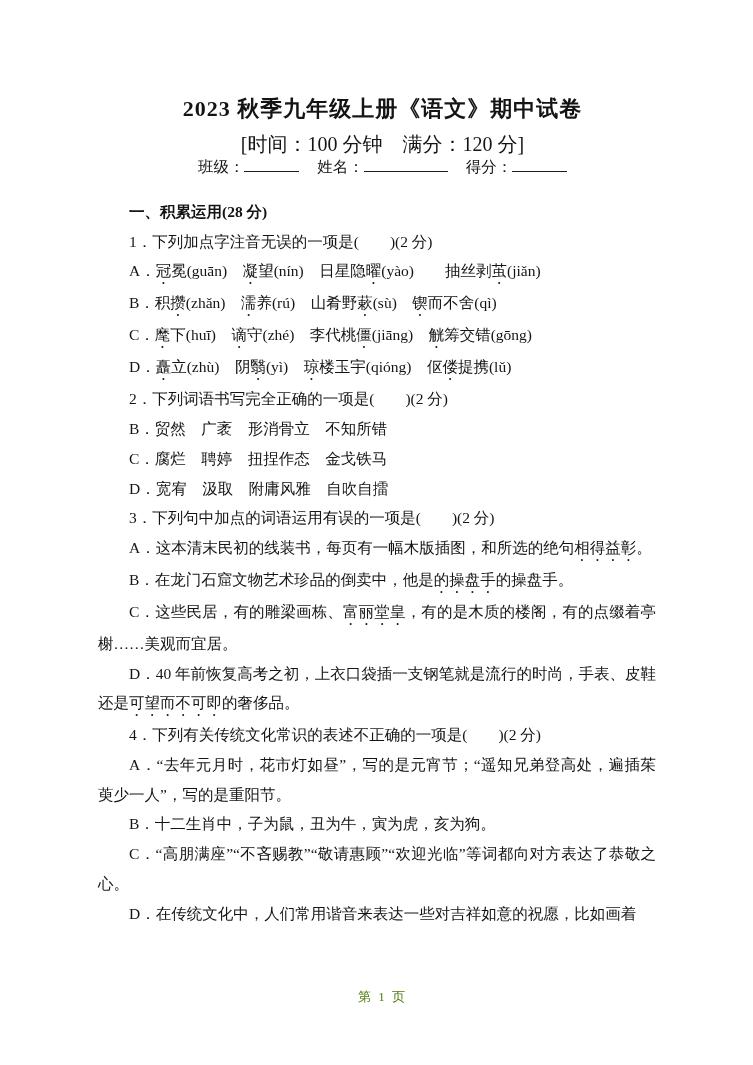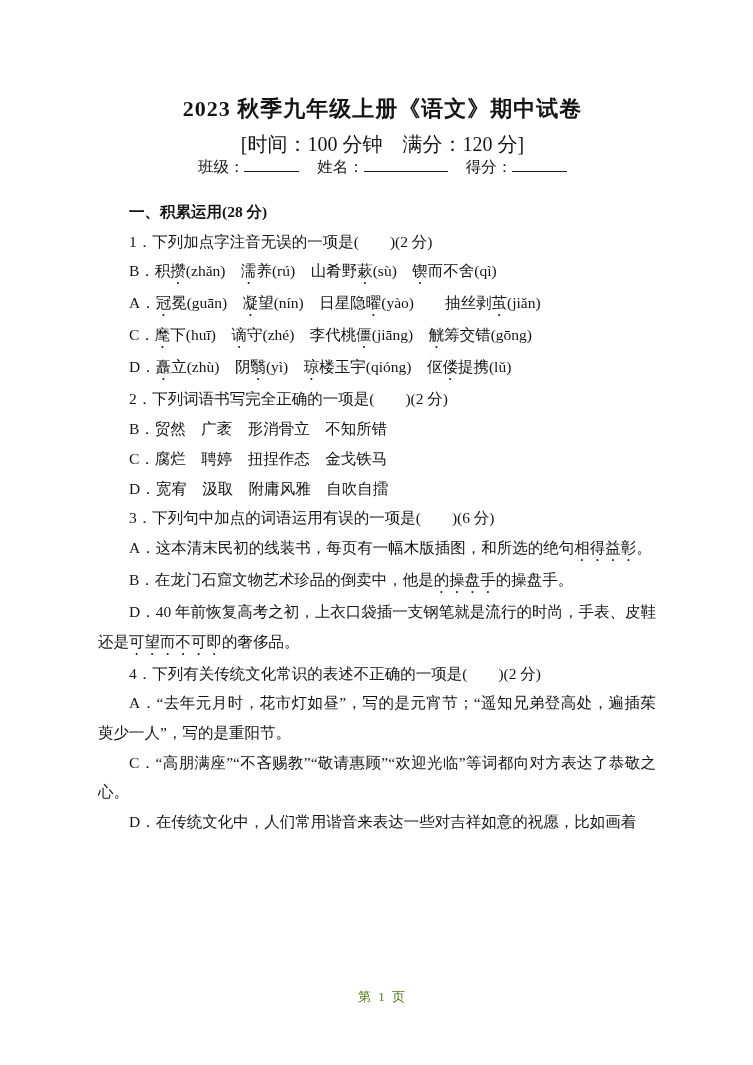--- a/index.html
+++ b/index.html
@@ -58,33 +58,35 @@
     <div class="doc-fields">
       <span class="field-group"><span>班级：</span><span class="blank blank-class"></span></span>
       <span class="field-group"><span>姓名：</span><span class="blank blank-name"></span></span>
       <span class="field-group"><span>得分：</span><span class="blank blank-score"></span></span>
     </div>
   </div>
 
   <div class="exam-body">
       <p class="line section"><span>一、积累运用(28 分)</span></p>
       <p class="line question"><span>1．下列加点字注音无误的一项是(　　)(2 分)</span></p>
+      <p class="line option"><span>A．</span><span class="dotted">冠</span><span>冕(guān)　</span><span class="dotted">凝</span><span>望(nín)　</span><span>日星隐</span><span class="dotted">曜</span><span>(yào)　　</span><span>抽丝剥</span><span class="dotted">茧</span><span>(jiǎn)</span></p>
       <p class="line option"><span>B．积</span><span class="dotted">攒</span><span>(zhǎn)　</span><span class="dotted">濡</span><span>养(rú)　</span><span>山肴野</span><span class="dotted">蔌</span><span>(sù)　</span><span class="dotted">锲</span><span>而不舍(qì)</span></p>
-      <p class="line option"><span>A．</span><span class="dotted">冠</span><span>冕(guān)　</span><span class="dotted">凝</span><span>望(nín)　</span><span>日星隐</span><span class="dotted">曜</span><span>(yào)　　</span><span>抽丝剥</span><span class="dotted">茧</span><span>(jiǎn)</span></p>
       <p class="line option"><span>C．</span><span class="dotted">麾</span><span>下(huī)　</span><span class="dotted">谪</span><span>守(zhé)　</span><span>李代桃</span><span class="dotted">僵</span><span>(jiāng)　</span><span class="dotted">觥</span><span>筹交错(gōng)</span></p>
       <p class="line option"><span>D．</span><span class="dotted">矗</span><span>立(zhù)　</span><span>阴</span><span class="dotted">翳</span><span>(yì)　</span><span class="dotted">琼</span><span>楼玉宇(qióng)　</span><span>伛</span><span class="dotted">偻</span><span>提携(lǔ)</span></p>
       <p class="line question"><span>2．下列词语书写完全正确的一项是(　　)(2 分)</span></p>
       <p class="line option"><span>B．贸然　广袤　形消骨立　不知所错</span></p>
       <p class="line option"><span>C．腐烂　聘婷　扭捏作态　金戈铁马</span></p>
       <p class="line option"><span>D．宽宥　汲取　附庸风雅　自吹自擂</span></p>
-      <p class="line question"><span>3．下列句中加点的词语运用有误的一项是(　　)(6 分)</span></p>
+      <p class="line question"><span>3．下列句中加点的词语运用有误的一项是(　　)(2 分)</span></p>
       <p class="line option"><span>A．这本清末民初的线装书，每页有一幅木版插图，和所选的绝句</span><span class="dotted">相得益彰</span><span>。</span></p>
       <p class="line option"><span>B．在龙门石窟文物艺术珍品的倒卖中，他是</span><span class="dotted">的操盘手</span><span>的操盘手。</span></p>
+      <p class="line option"><span>C．这些民居，有的雕梁画栋、</span><span class="dotted">富丽堂皇</span><span>，有的是木质的楼阁，有的点缀着亭榭……美观而宜居。</span></p>
       <p class="line option"><span>D．40 年前恢复高考之初，上衣口袋插一支钢笔就是流行的时尚，手表、皮鞋还是</span><span class="dotted">可望而不可即</span><span>的奢侈品。</span></p>
       <p class="line question"><span>4．下列有关传统文化常识的表述不正确的一项是(　　)(2 分)</span></p>
       <p class="line option"><span>A．“去年元月时，花市灯如昼”，写的是元宵节；“遥知兄弟登高处，遍插茱萸少一人”，写的是重阳节。</span></p>
+      <p class="line option"><span>B．十二生肖中，子为鼠，丑为牛，寅为虎，亥为狗。</span></p>
       <p class="line option"><span>C．“高朋满座”“不吝赐教”“敬请惠顾”“欢迎光临”等词都向对方表达了恭敬之心。</span></p>
       <p class="line option"><span>D．在传统文化中，人们常用谐音来表达一些对吉祥如意的祝愿，比如画着</span></p>
     </div>
 
   <div class="doc-footer">第 1 页</div>
 
 </div>
 
 </body></html>

